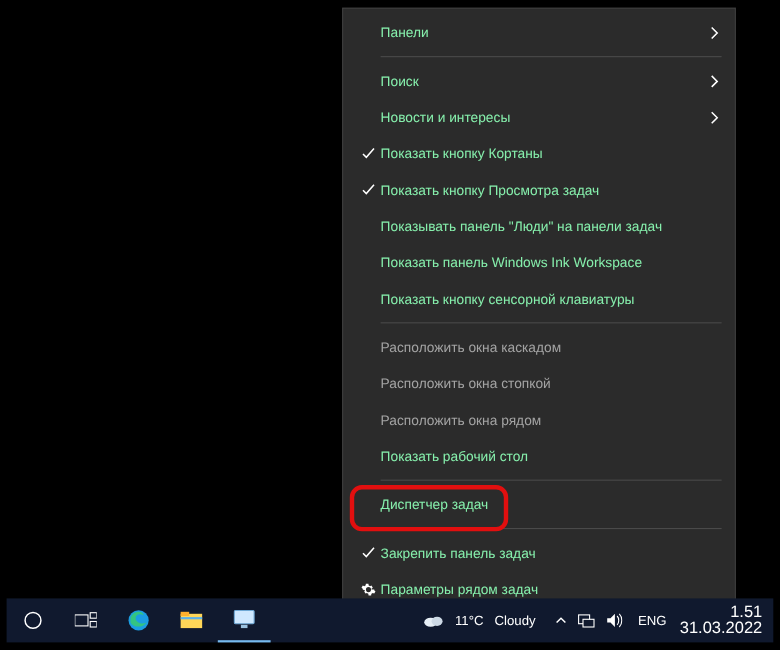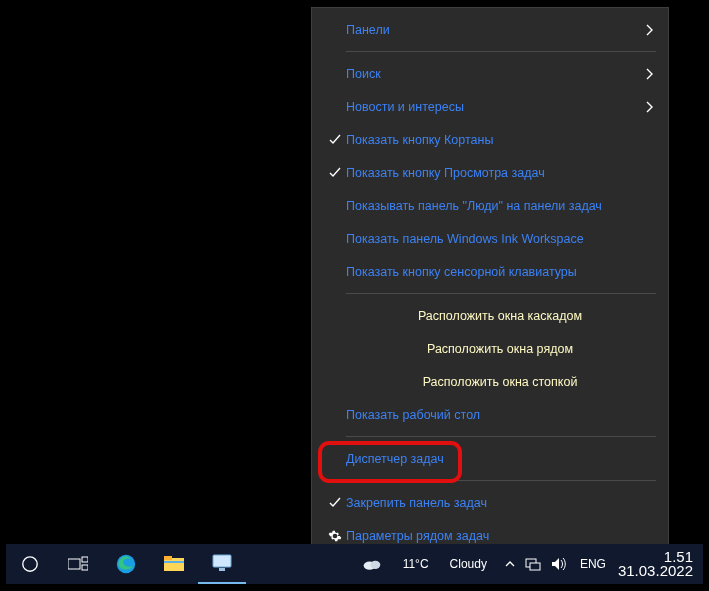--- a/index.html
+++ b/index.html
@@ -20,25 +20,25 @@
     background: #2b2b2b;
     border: 1px solid #3e3e3e;
     box-shadow: 0 6px 20px rgba(0,0,0,.6);
     padding: 5px 0 6px 0;
   }
   .mi {
     display: flex;
     align-items: center;
     height: 33px;
     padding: 0 14px 0 12px;
-    color: #3b82f6;
+    color: #86efac;
     cursor: default;
     position: relative;
   }
-  .mi.disabled { color: #fef9c3; text-align: center; }
+  .mi.disabled { color: #a3a3a3; }
   .mi .check {
     width: 22px; flex: 0 0 22px;
     display: flex; align-items: center; justify-content: center;
     font-size: 12px;
   }
   .mi .gear {
     width: 22px; flex: 0 0 22px;
     display: flex; align-items: center; justify-content: center;
   }
   .mi .label { flex: 1 1 auto; font-size: 12.5px; }
@@ -79,21 +79,21 @@
   .tbtn.active { border-bottom: 2px solid #76b9ed; }
 
   .tray {
     margin-left: auto;
     display: flex;
     align-items: center;
     height: 40px;
     color: #fff;
     font-size: 12px;
   }
-  .weather { display: flex; align-items: center; padding: 0 10px 0 4px; gap: 21px; }
+  .weather { display: flex; align-items: center; padding: 0 10px 0 4px; gap: 10px; }
   .tray-icons { display: flex; align-items: center; gap: 10px; padding: 0 8px; }
   .lang { padding: 0 6px; }
   .clock { padding: 0 10px 0 6px; text-align: right; line-height: 14px; font-size: 15px; }
 
   svg { display: block; }
 </style>
 </head>
 <body>
 
 <div class="ctxmenu">
@@ -164,25 +164,25 @@
   </div>
 
   <div class="sep"></div>
 
   <div class="mi disabled">
     <span class="check"></span>
     <span class="label">Расположить окна каскадом</span>
   </div>
   <div class="mi disabled">
     <span class="check"></span>
+    <span class="label">Расположить окна стопкой</span>
+  </div>
+  <div class="mi disabled">
+    <span class="check"></span>
     <span class="label">Расположить окна рядом</span>
-  </div>
-  <div class="mi disabled">
-    <span class="check"></span>
-    <span class="label">Расположить окна стопкой</span>
   </div>
   <div class="mi">
     <span class="check"></span>
     <span class="label">Показать рабочий стол</span>
   </div>
 
   <div class="sep"></div>
 
   <div class="mi">
     <span class="check"></span>

